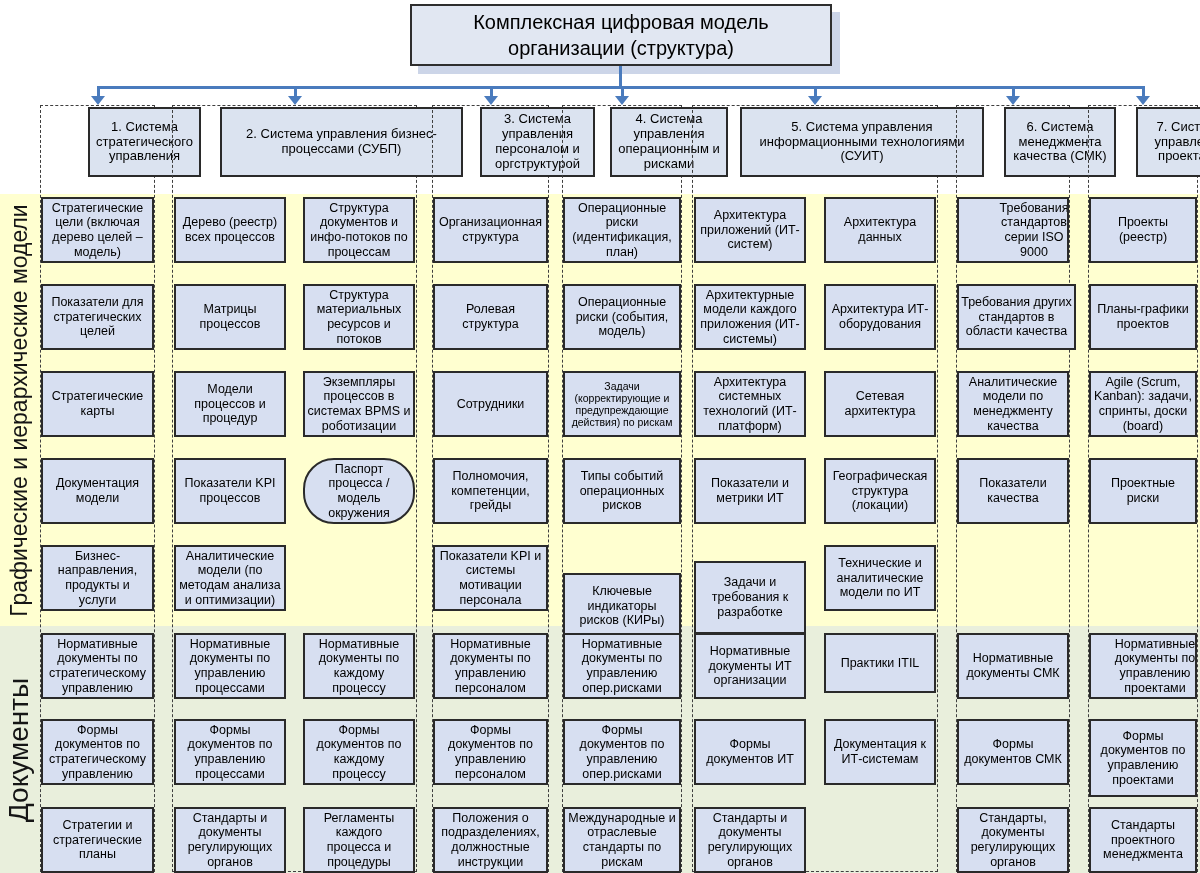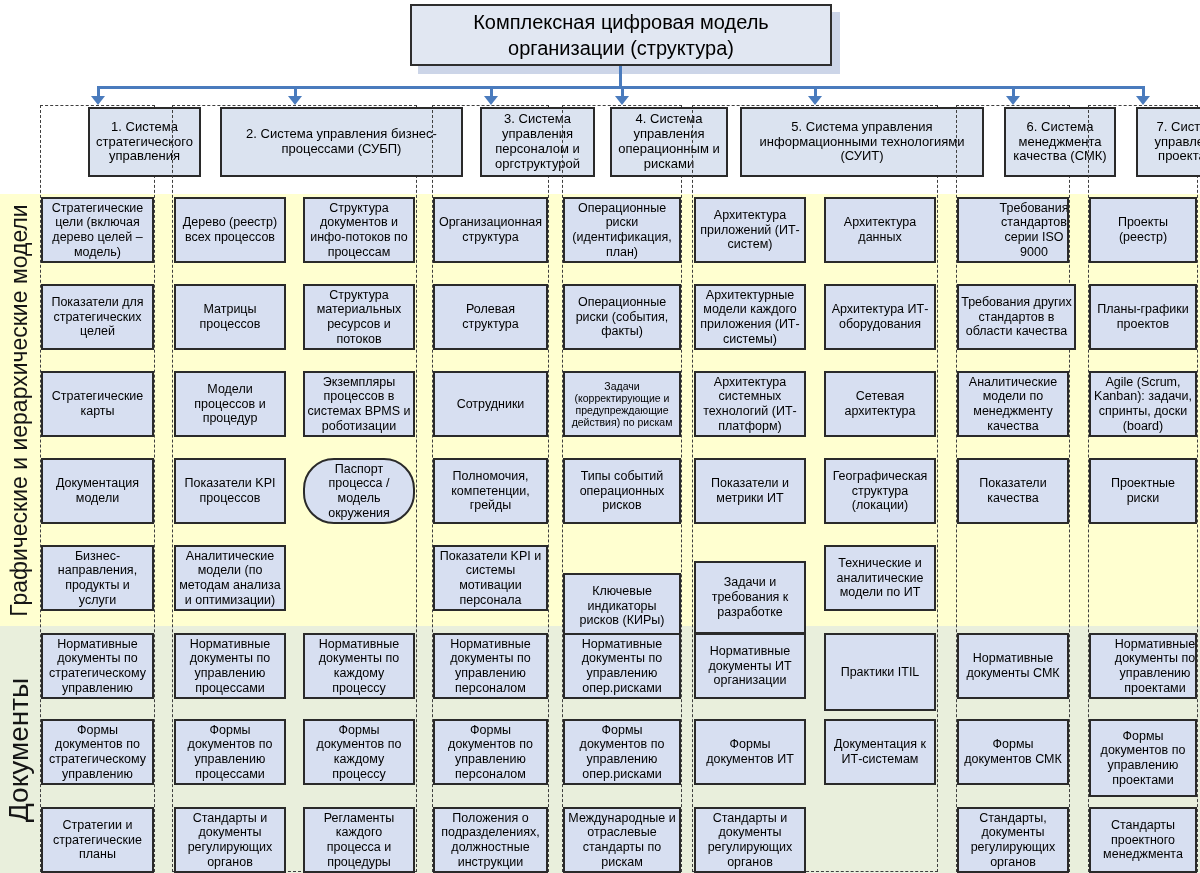--- a/index.html
+++ b/index.html
@@ -128,21 +128,21 @@
         <div class="box" style="left: 0px; top: 265px; width: 115px; height: 66px;">Сотрудники</div>
         <div class="box" style="left: 0px; top: 352px; width: 115px; height: 66px;">Полномочия, компетенции, грейды</div>
         <div class="box" style="left: 0px; top: 439px; width: 115px; height: 66px;">Показатели KPI и системы мотивации персонала</div>
         <div class="box" style="left: 0px; top: 527px; width: 115px; height: 66px;">Нормативные документы по управлению персоналом</div>
         <div class="box" style="left: 0px; top: 613px; width: 115px; height: 66px;">Формы документов по управлению персоналом</div>
         <div class="box" style="left: 0px; top: 701px; width: 115px; height: 66px;">Положения о подразделениях, должностные инструкции</div>
       </div>
       <div class="column" style="left: 562px; top: 105px; width: 120px; height: 767px;">
         <div class="col-header">4. Система управления операционным и рисками</div>
         <div class="box" style="left: 0px; top: 91px; width: 118px; height: 66px;">Операционные риски (идентификация, план)</div>
-        <div class="box" style="left: 0px; top: 178px; width: 118px; height: 66px;">Операционные риски (события, факты)</div>
+        <div class="box" style="left: 0px; top: 178px; width: 118px; height: 66px;">Операционные риски (события, модель)</div>
         <div class="box small" style="left: 0px; top: 265px; width: 118px; height: 66px;">Задачи (корректирующие и предупреждающие действия) по рискам</div>
         <div class="box" style="left: 0px; top: 352px; width: 118px; height: 66px;">Типы событий операционных рисков</div>
         <div class="box" style="left: 0px; top: 439px; width: 118px; height: 66px; margin-top: 28px;">Ключевые индикаторы рисков (КИРы)</div>
         <div class="box" style="left: 0px; top: 527px; width: 118px; height: 66px;">Нормативные документы по управлению опер.рисками</div>
         <div class="box" style="left: 0px; top: 613px; width: 118px; height: 66px;">Формы документов по управлению опер.рисками</div>
         <div class="box" style="left: 0px; top: 701px; width: 118px; height: 66px;">Международные и отраслевые стандарты по рискам</div>
       </div>
       <div class="column" style="left: 692px; top: 105px; width: 246px; height: 767px;">
         <div class="col-header">5. Система управления информационными технологиями (СУИТ)</div>
         <div class="box" style="left: 1px; top: 91px; width: 112px; height: 66px;">Архитектура приложений (ИТ-систем)</div>
@@ -151,21 +151,21 @@
         <div class="box" style="left: 1px; top: 352px; width: 112px; height: 66px;">Показатели и метрики ИТ</div>
         <div class="box" style="left: 1px; top: 439px; width: 112px; height: 73px; margin-top: 16px;">Задачи и требования к разработке</div>
         <div class="box" style="left: 1px; top: 527px; width: 112px; height: 66px;">Нормативные документы ИТ организации</div>
         <div class="box" style="left: 1px; top: 613px; width: 112px; height: 66px;">Формы документов ИТ</div>
         <div class="box" style="left: 1px; top: 701px; width: 112px; height: 66px;">Стандарты и документы регулирующих органов</div>
         <div class="box" style="left: 131px; top: 91px; width: 112px; height: 66px;">Архитектура данных</div>
         <div class="box" style="left: 131px; top: 178px; width: 112px; height: 66px;">Архитектура ИТ-оборудования</div>
         <div class="box" style="left: 131px; top: 265px; width: 112px; height: 66px;">Сетевая архитектура</div>
         <div class="box" style="left: 131px; top: 352px; width: 112px; height: 66px;">Географическая структура (локации)</div>
         <div class="box" style="left: 131px; top: 439px; width: 112px; height: 66px;">Технические и аналитические модели по ИТ</div>
-        <div class="box" style="left: 131px; top: 527px; width: 112px; height: 78px;">Практики ITIL</div>
+        <div class="box" style="left: 131px; top: 527px; width: 112px; height: 60px;">Практики ITIL</div>
         <div class="box" style="left: 131px; top: 613px; width: 112px; height: 66px;">Документация к ИТ-системам</div>
       </div>
       <div class="column" style="left: 956px; top: 105px; width: 114px; height: 767px;">
         <div class="col-header">6. Система менеджмента качества (СМК)</div>
         <div class="box" style="left: 0px; top: 91px; width: 112px; height: 66px; padding-left: 44px;">Требования стандартов серии ISO 9000</div>
         <div class="box" style="left: 0px; top: 178px; width: 119px; height: 66px;">Требования других стандартов в области качества</div>
         <div class="box" style="left: 0px; top: 265px; width: 112px; height: 66px;">Аналитические модели по менеджменту качества</div>
         <div class="box" style="left: 0px; top: 352px; width: 112px; height: 66px;">Показатели качества</div>
         <div class="box" style="left: 0px; top: 527px; width: 112px; height: 66px;">Нормативные документы СМК</div>
         <div class="box" style="left: 0px; top: 613px; width: 112px; height: 66px;">Формы документов СМК</div>

